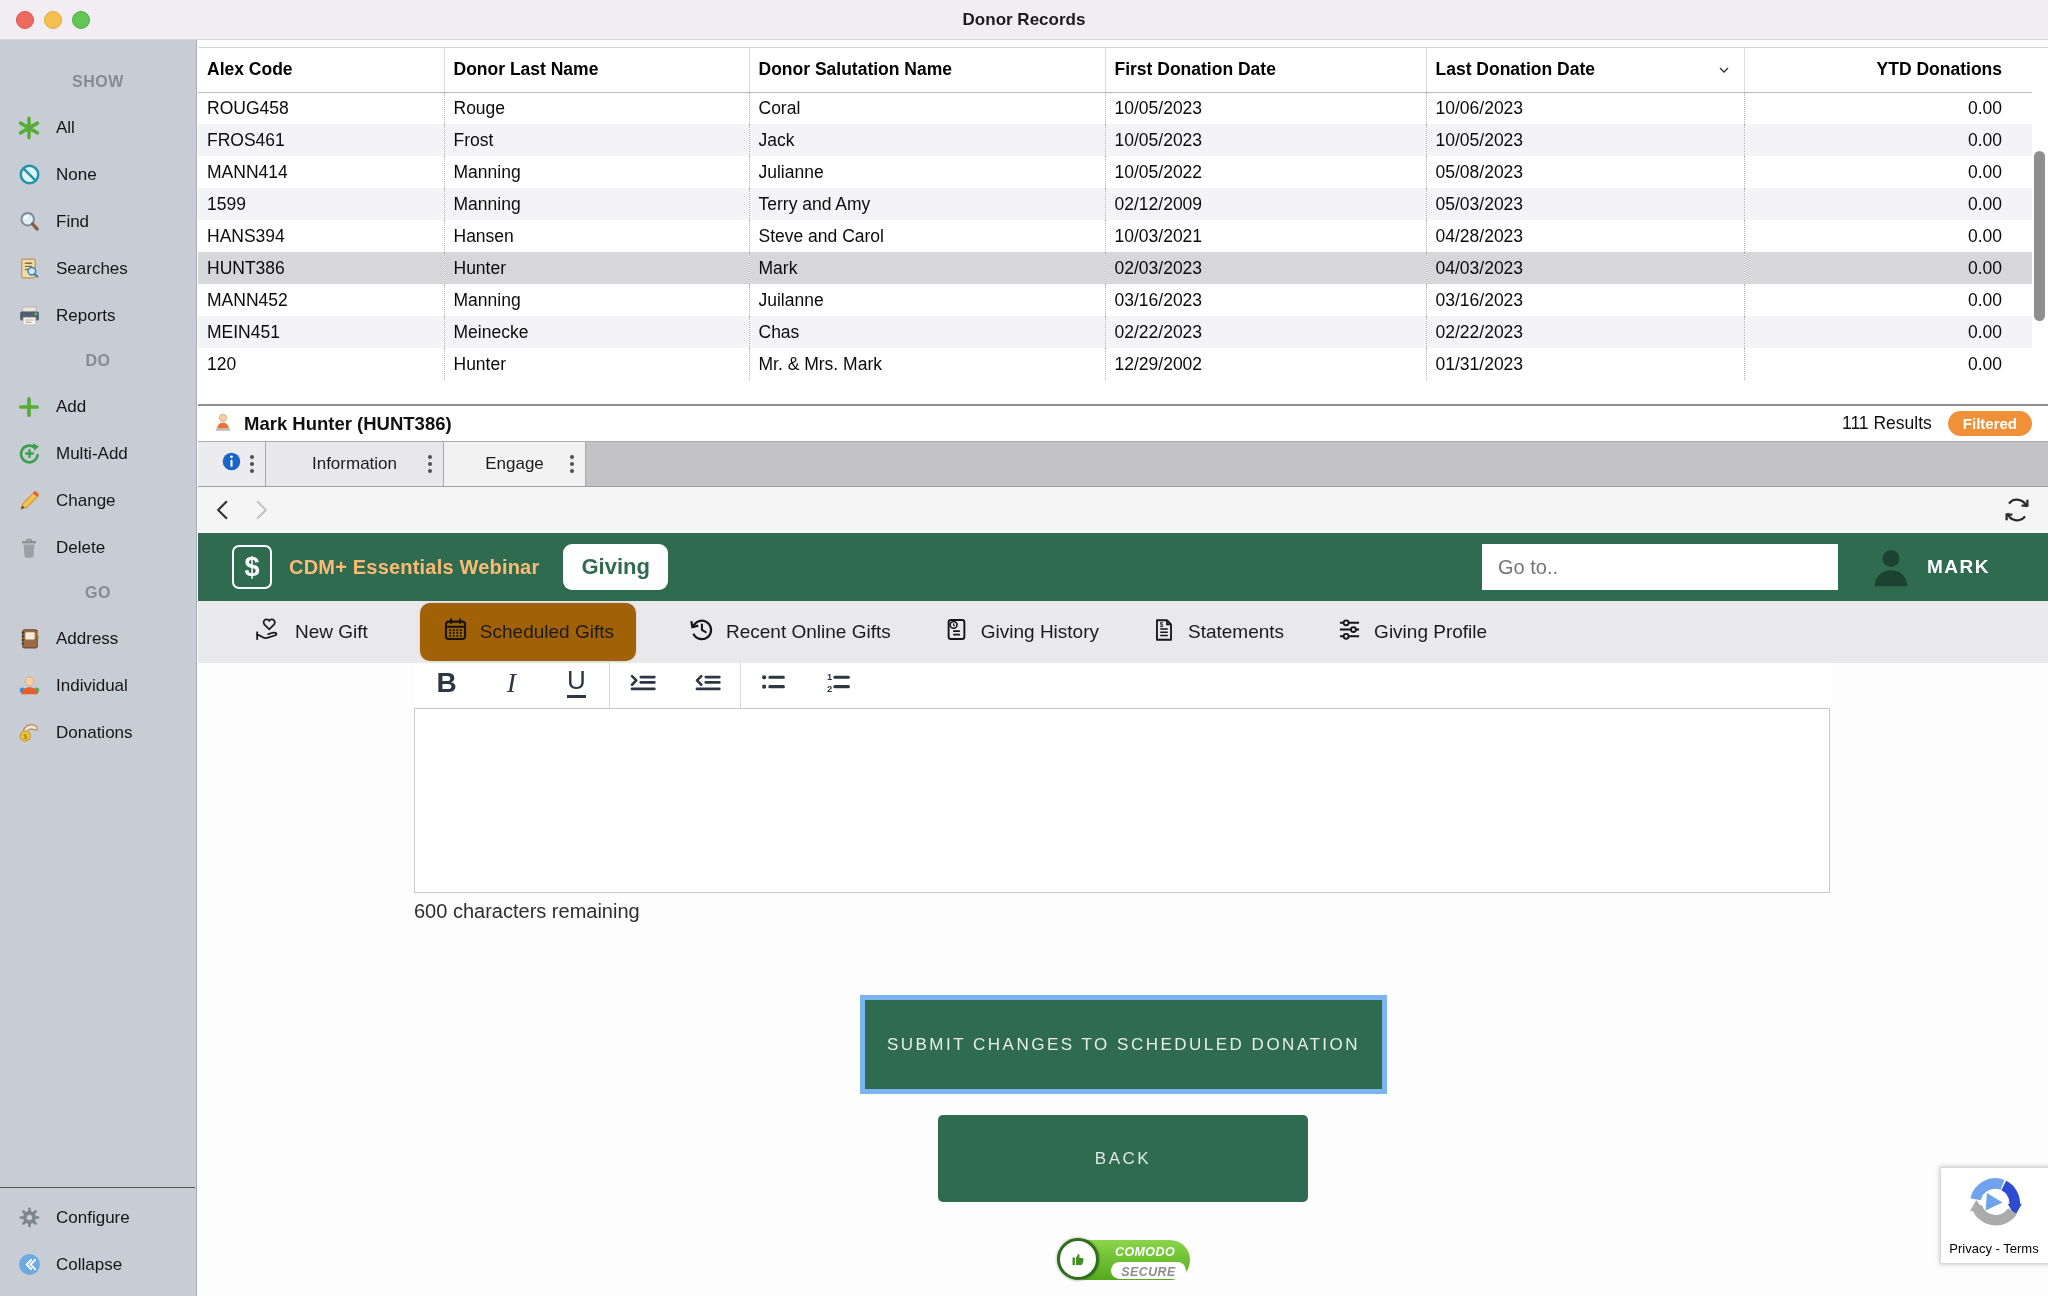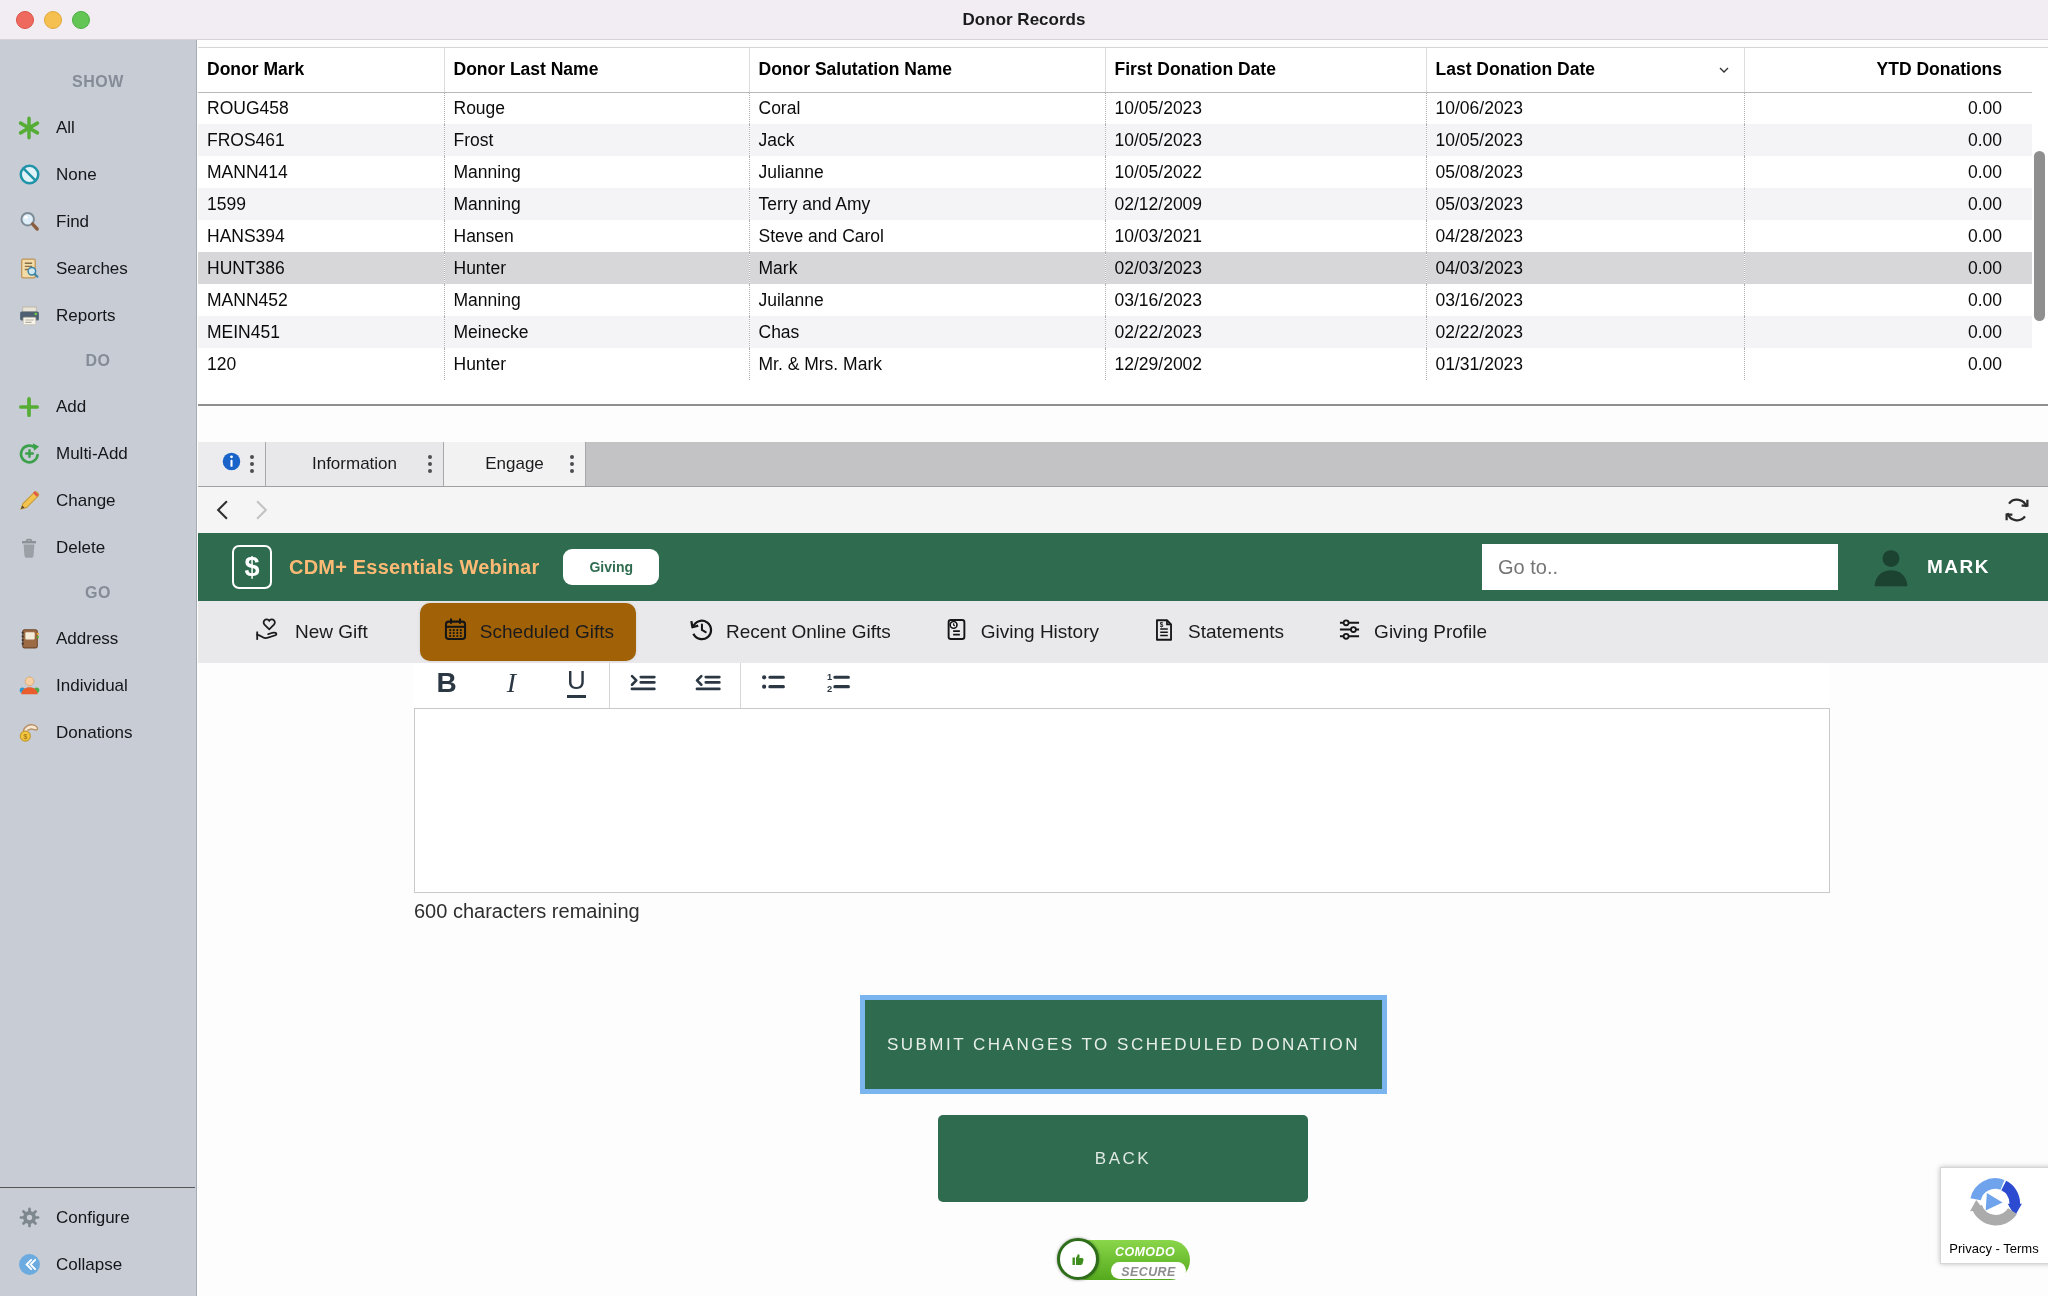--- a/index.html
+++ b/index.html
@@ -58,21 +58,21 @@
   
   .nav-row{position:absolute;left:0;right:0;top:447px;height:46px;background:#f5f5f6;}
   .nav-back{position:absolute;left:12px;top:9px;width:28px;height:28px;}
   .nav-fwd{position:absolute;left:48px;top:9px;width:28px;height:28px;}
   .refresh-btn{position:absolute;right:16px;top:8px;width:30px;height:30px;}
 
   
   .giving-header{position:absolute;left:0;right:0;top:493px;height:68px;background:#2e6b4f;display:flex;align-items:center;padding-left:34px;}
   .dollar-badge{width:40px;height:44px;border:2.5px solid #fff;border-radius:7px;display:flex;align-items:center;justify-content:center;color:#fff;font-size:27px;font-weight:bold;}
   .org-name{color:#fdba74;font-size:20px;font-weight:bold;margin-left:17px;letter-spacing:.2px;}
-  .giving-pill{margin-left:24px;background:#fff;color:#2e6b4f;font-size:14px;font-weight:bold;padding:10px 26px;border:none;border-radius:9px;cursor:pointer;}
+  .giving-pill{margin-left:24px;background:#fff;color:#2e6b4f;font-size:22px;font-weight:bold;padding:10px 18px;border:none;border-radius:9px;cursor:pointer;}
   .gh-spacer{flex:1;}
   .goto-input{width:356px;height:46px;border:none;border-radius:0;background:#fff;font-size:20px;color:#333;padding:0 16px;margin-right:30px;}
   .goto-input::placeholder{color:#757575;}
   .gh-avatar{width:46px;height:46px;margin-right:13px;}
   .gh-user{color:#fff;font-size:19px;font-weight:bold;letter-spacing:1.5px;margin-right:58px;}
 
   
   .giving-subnav{position:absolute;left:0;right:0;top:561px;height:62px;background:#e9e9eb;display:flex;align-items:center;padding-left:56px;gap:52px;}
   .gn-item{display:flex;align-items:center;gap:11px;font-size:19px;color:#1b1b1d;cursor:pointer;white-space:nowrap;}
   .gn-item.active{background:#a16207;border-radius:10px;padding:13px 22px;box-shadow:0 0 3px rgba(0,0,0,.12);}
@@ -290,21 +290,21 @@
         <colgroup>
             <col style="width:246px">
             <col style="width:305px">
             <col style="width:356px">
             <col style="width:321px">
             <col style="width:318px">
             <col>
           </colgroup>
         <thead>
           <tr>
-            <th>Donor Mark</th>
+            <th>Alex Code</th>
             <th>Donor Last Name</th>
             <th>Donor Salutation Name</th>
             <th>First Donation Date</th>
             <th><span>Last Donation Date</span><span class="sort-chevron"><svg width="16" height="16" viewBox="0 0 24 24">
                     <path d="M6 9l6 6 6-6" fill="none" stroke="#333" stroke-width="2"></path>
                   </svg></span></th>
             <th>YTD Donations</th>
           </tr>
         </thead>
         <tbody>
@@ -378,20 +378,31 @@
               <td>Mr. &amp; Mrs. Mark</td>
               <td>12/29/2002</td>
               <td>01/31/2023</td>
               <td>0.00</td>
             </tr>
           </tbody>
       </table>
       <div class="vscroll-thumb"></div>
     </div>
 
+    <div class="status-bar">
+      <span><svg width="22" height="22" viewBox="0 0 24 24">
+            <rect x="4" y="19" width="16" height="2.6" rx="1" fill="#b9bec4"></rect>
+            <circle cx="12" cy="7.5" r="4" fill="#f6cfa4" stroke="#caa27a" stroke-width=".8"></circle>
+            <path d="M5.5 19c.5-4.2 3.2-6.2 6.5-6.2s6 2 6.5 6.2z" fill="#e8743a"></path>
+          </svg></span>
+      <span class="donor-name">Mark Hunter (HUNT386)</span>
+      <span class="spacer"></span>
+      <span class="results">111 Results</span>
+      <span class="badge-filtered">Filtered</span>
+    </div>
 
     <div class="tab-strip">
       <div class="tab tab-info">
         <span><svg width="21" height="21" viewBox="0 0 24 24">
               <circle cx="12" cy="12" r="10" fill="#1a63c8"></circle>
               <rect x="10.8" y="10" width="2.4" height="8" rx="1" fill="#fff"></rect>
               <circle cx="12" cy="6.6" r="1.6" fill="#fff"></circle>
             </svg></span>
         <span class="dots"></span>
       </div>

